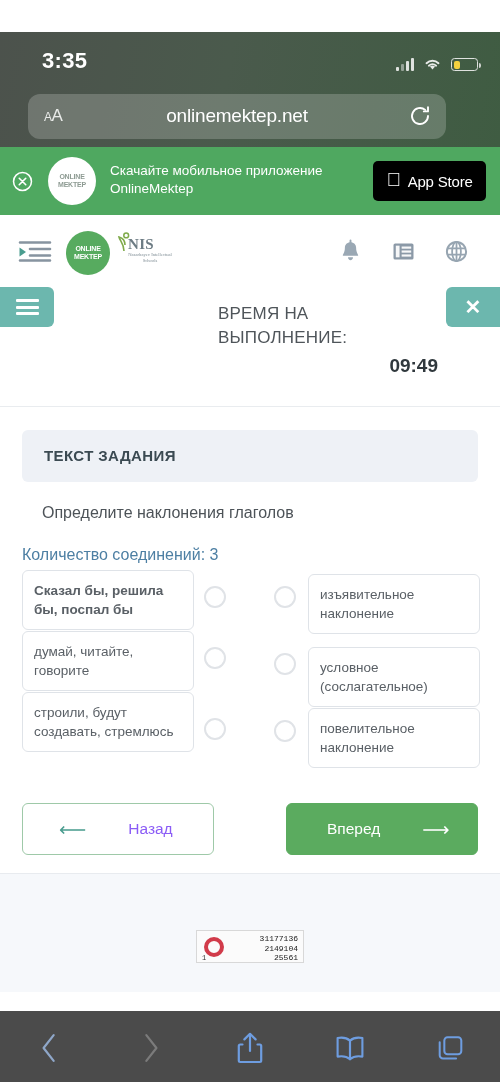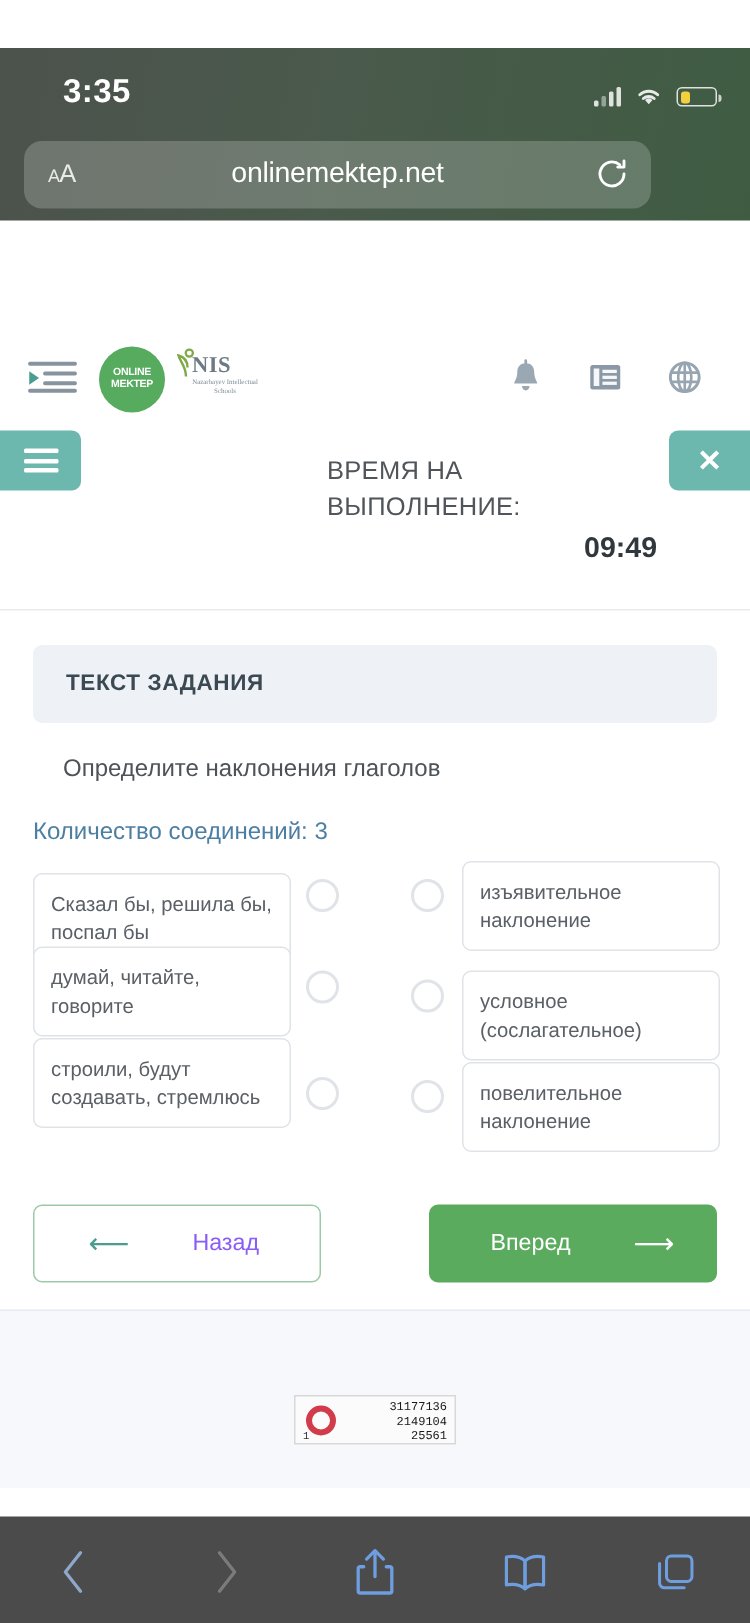--- a/index.html
+++ b/index.html
@@ -44,21 +44,21 @@
     width: 27px; height: 13px; border: 1.6px solid #dfe2df;
     border-radius: 3.5px; position: relative; padding: 1.5px;
   }
   .batt:after {
     content: ""; position: absolute; right: -4px; top: 4px;
     width: 2px; height: 5px; background: #cfd3cf; border-radius: 0 2px 2px 0;
   }
   .batt-fill { height: 100%; width: 28%; background: #f3d03e; border-radius: 2px; }
 
   .urlbar {
-    position: absolute; left: 16px; top: 62px; width: 418px; height: 45px;
+    position: absolute; left: 28px; top: 62px; width: 418px; height: 45px;
     background: rgba(255,255,255,.20); border-radius: 12px;
   }
   .urlbar .aa {
     position: absolute; left: 16px; top: 12px; color: #e9ebe9;
     font-size: 17px; letter-spacing: -.5px;
   }
   .urlbar .aa small { font-size: 12px; }
   .urlbar .url {
     position: absolute; left: 0; right: 0; top: 11px; text-align: center;
     color: #ffffff; font-size: 19px; letter-spacing: -.2px;
@@ -306,20 +306,40 @@
       <div class="url">onlinemektep.net</div>
       <div class="reload">
         <svg viewBox="0 0 24 24" width="24" height="24">
           <path d="M20 12a8 8 0 1 1-2.8-6.1" stroke="#ffffff" stroke-width="1.9" fill="none" stroke-linecap="round"></path>
           <path d="M20 3.2 L20 7.4 L15.8 7.4" stroke="#ffffff" stroke-width="1.9" fill="none" stroke-linecap="round" stroke-linejoin="round"></path>
         </svg>
       </div>
     </div>
   </div>
 
+  <div class="promo">
+    <div class="promo-close">
+      <svg viewBox="0 0 22 22" width="21" height="21">
+        <circle cx="11" cy="11" r="9.4" stroke="#ffffff" stroke-width="1.6" fill="none"></circle>
+        <path d="M7.6 7.6 L14.4 14.4 M14.4 7.6 L7.6 14.4" stroke="#ffffff" stroke-width="1.7" stroke-linecap="round"></path>
+      </svg>
+    </div>
+    <div class="promo-logo">
+      <span>ONLINE</span>
+      <span>MEKTEP</span>
+    </div>
+    <div class="promo-text">
+      <div>Скачайте мобильное приложение</div>
+      <div>OnlineMektep</div>
+    </div>
+    <div class="appstore">
+      <span class="apple"></span>
+      <span class="lbl">App Store</span>
+    </div>
+  </div>
 
   <div class="site-header">
     <div class="sidebar-toggle">
       <svg viewBox="0 0 34 24" width="34" height="24">
         <path d="M2 3.5 H32 M12 10 H32 M12 16.5 H32 M2 21.5 H32" stroke="#8794a0" stroke-width="2.6" stroke-linecap="round"></path>
         <path d="M1.5 8.5 L8 13 L1.5 17.5 Z" fill="#4a9d8f"></path>
       </svg>
     </div>
 
     <div class="om-logo">
@@ -383,21 +403,21 @@
     <div class="task-card">
       <span>ТЕКСТ ЗАДАНИЯ</span>
     </div>
 
     <div class="task-prompt">Определите наклонения глаголов</div>
     <div class="conn-count">Количество соединений: 3</div>
 
     <div class="match-area">
 
       <div class="col col-left">
-        <div class="opt" style="top:12px;">Сказал бы, решила бы, поспал бы</div>
+        <div class="opt" style="top:0px;font-weight:bold;">Сказал бы, решила бы, поспал бы</div>
         <div class="opt" style="top:61px;">думай, читайте, говорите</div>
         <div class="opt" style="top:122px;">строили, будут создавать, стремлюсь</div>
       </div>
 
       <div class="radios radios-left">
         <div class="radio" style="top:16px;"></div>
         <div class="radio" style="top:77px;"></div>
         <div class="radio" style="top:148px;"></div>
       </div>
 

